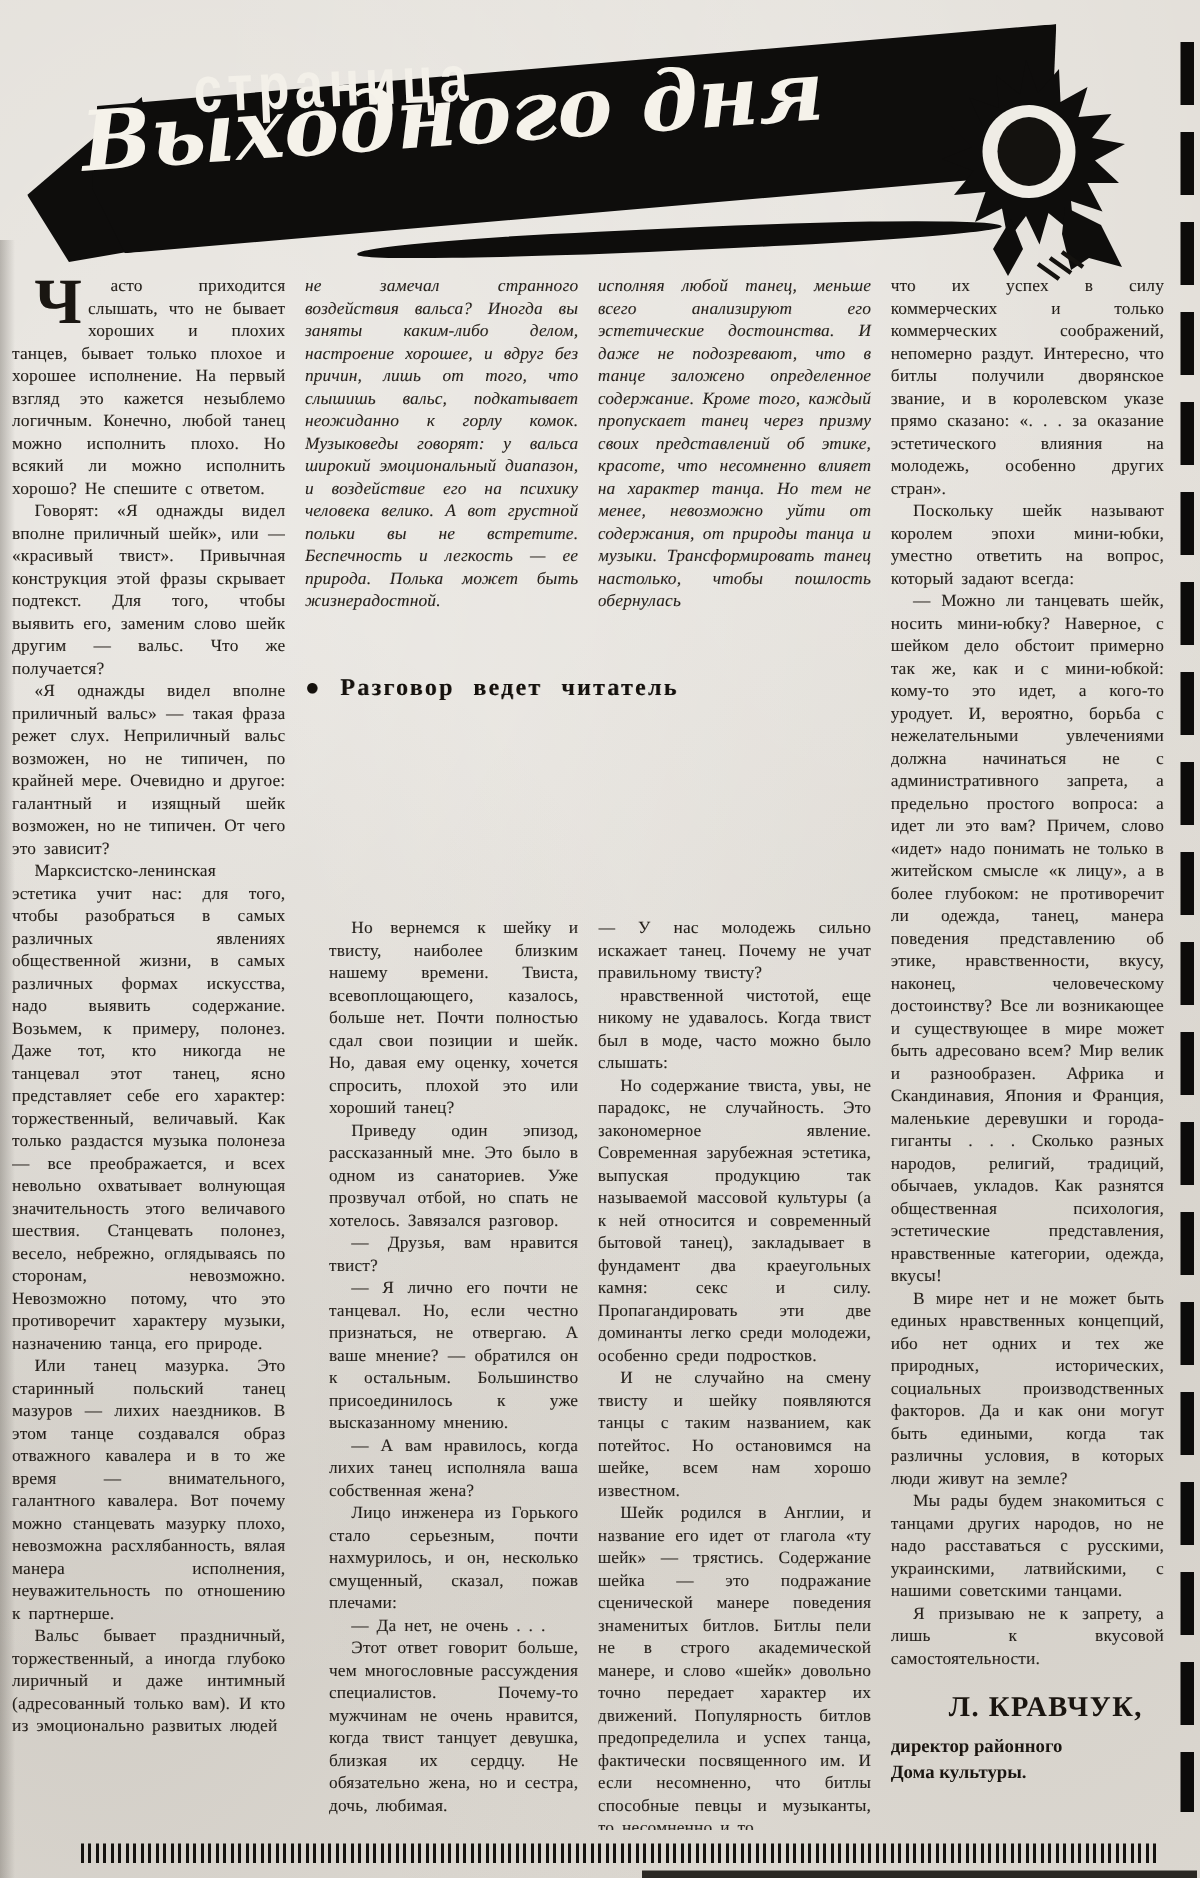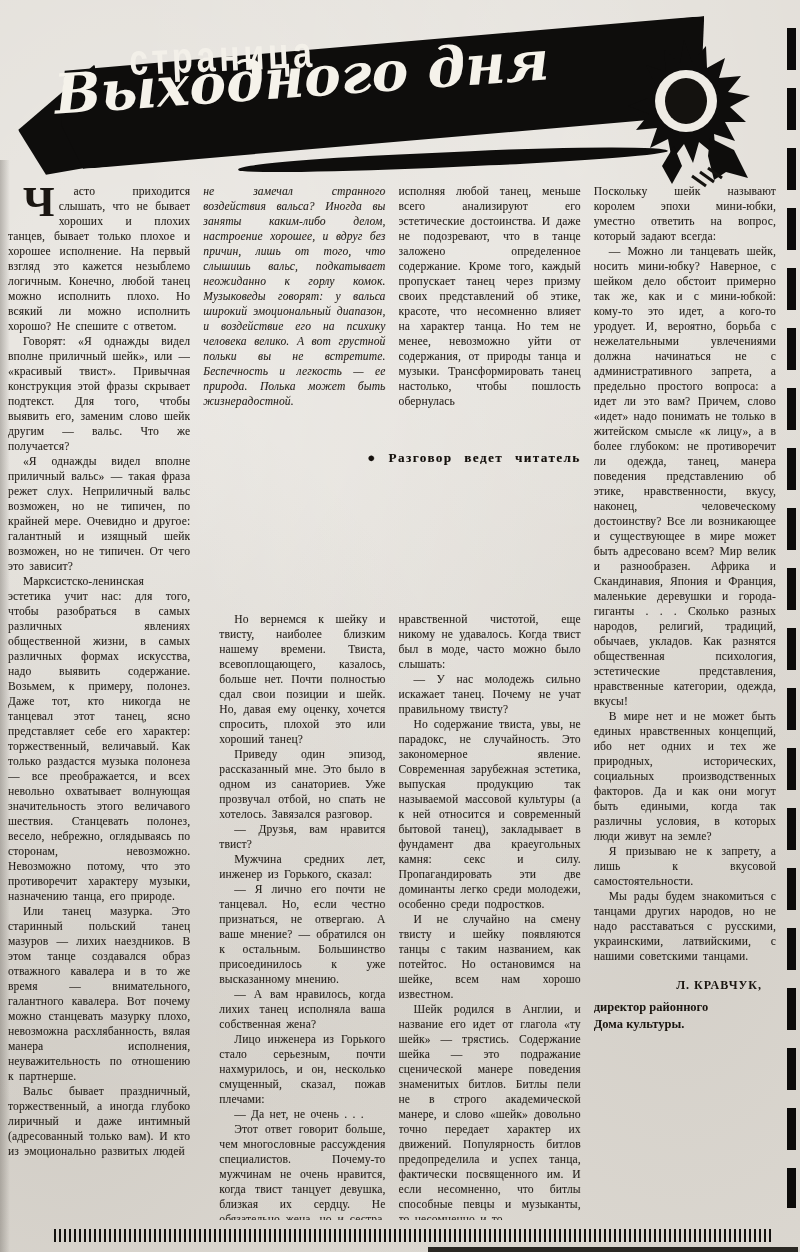--- a/index.html
+++ b/index.html
@@ -43,45 +43,45 @@
     background:repeating-linear-gradient(90deg,#14120f 0 2px, transparent 2px 5px);}
   .bar-bottom{position:absolute;left:428px;right:2px;bottom:0;height:5px;background:#2a2823;
     filter:blur(.4px);}
   
   .content{position:absolute;left:8px;right:24px;top:184px;bottom:32px;
     display:grid;grid-template-columns:repeat(4,1fr);grid-template-rows:256px 172px 1fr;
     column-gap:13px;}
   .cell{overflow:hidden;}
   .c1{grid-row:1/4;grid-column:1;}
   .c2t{grid-row:1;grid-column:2;font-style:italic;}
-  .c3t{grid-row:1;grid-column:3;}
+  .c3t{grid-row:1;grid-column:3;font-style:italic;}
   .hd{grid-row:2;grid-column:2/4;}
   .c2b{grid-row:3;grid-column:2;margin-left:16px;}
   .c3b{grid-row:3;grid-column:3;}
   .c4{grid-row:1/4;grid-column:4;}
   .cell p{margin:0;font-size:11.5px;line-height:15px;text-align:justify;
     text-indent:1.3em;word-spacing:2.2px;letter-spacing:.15px;
     color:#241f1a;text-shadow:.3px .3px 0 rgba(40,34,28,.25);}
   .cont p:first-child{text-indent:0;}
   
   .lead-para .dropcap{float:left;font-size:43px;line-height:32px;font-weight:bold;
     padding:2px 4px 0 0;color:#1a1612;}
   .lead-para{margin:0;font-size:11.5px;line-height:15px;text-align:justify;
     word-spacing:2.2px;letter-spacing:.15px;color:#241f1a;
     text-shadow:.3px .3px 0 rgba(40,34,28,.25);}
   
-  .kicker{margin-top:10px;text-align:right;font-weight:bold;font-size:13px;
+  .kicker{margin-top:10px;text-align:left;font-weight:bold;font-size:16px;
     letter-spacing:1.5px;word-spacing:7px;color:#15110d;
     text-shadow:.4px .4px 0 rgba(20,16,12,.4);}
   .headline{margin-top:10px;text-align:center;font-weight:bold;color:#15110d;
     font-size:41px;line-height:56px;letter-spacing:13px;
     text-shadow:.5px .5px 0 rgba(20,16,12,.35);}
   
   .sig{margin-top:14px;}
-  .sig-name{text-align:right;font-weight:bold;font-size:12px;letter-spacing:1px;
+  .sig-name{text-align:right;font-weight:bold;font-size:19px;letter-spacing:1px;
     padding-right:14px;color:#1a1510;}
   .sig-title{text-align:left;font-weight:bold;font-size:12.5px;line-height:17px;
     color:#1a1510;margin-top:6px;}
 </style>
 </head>
 <body>
 
 <div class="page">
 
   <div class="masthead">
@@ -132,46 +132,46 @@
 
     <div class="cell hd">
       <div class="kicker">● Разговор ведет читатель</div>
     </div>
 
     <div class="cell c2b">
       <div>
           <p>Но вернемся к шейку и твисту, наиболее близким нашему времени. Твиста, всевоплощающего, казалось, больше нет. Почти полностью сдал свои позиции и шейк. Но, давая ему оценку, хочется спросить, плохой это или хороший танец?</p>
           <p>Приведу один эпизод, рассказанный мне. Это было в одном из санаториев. Уже прозвучал отбой, но спать не хотелось. Завязался разговор.</p>
           <p>— Друзья, вам нравится твист?</p>
-          <p>Мужчина средних лет, инженер из Горького, сказал:</p>
           <p>— Я лично его почти не танцевал. Но, если честно признаться, не отвергаю. А ваше мнение? — обратился он к остальным. Большинство присоединилось к уже высказанному мнению.</p>
           <p>— А вам нравилось, когда лихих танец исполняла ваша собственная жена?</p>
           <p>Лицо инженера из Горького стало серьезным, почти нахмурилось, и он, несколько смущенный, сказал, пожав плечами:</p>
           <p>— Да нет, не очень . . .</p>
           <p>Этот ответ говорит больше, чем многословные рассуждения специалистов. Почему-то мужчинам не очень нравится, когда твист танцует девушка, близкая их сердцу. Не обязательно жена, но и сестра, дочь, любимая.</p>
         </div>
     </div>
 
     <div class="cell c3b cont">
       <div>
+          <p>— У нас молодежь сильно искажает танец. Почему не учат правильному твисту?</p>
           <p>нравственной чистотой, еще никому не удавалось. Когда твист был в моде, часто можно было слышать:</p>
-          <p>— У нас молодежь сильно искажает танец. Почему не учат правильному твисту?</p>
           <p>Но содержание твиста, увы, не парадокс, не случайность. Это закономерное явление. Современная зарубежная эстетика, выпуская продукцию так называемой массовой культуры (а к ней относится и современный бытовой танец), закладывает в фундамент два краеугольных камня: секс и силу. Пропагандировать эти две доминанты легко среди молодежи, особенно среди подростков.</p>
           <p>И не случайно на смену твисту и шейку появляются танцы с таким названием, как потейтос. Но остановимся на шейке, всем нам хорошо известном.</p>
           <p>Шейк родился в Англии, и название его идет от глагола «ту шейк» — трястись. Содержание шейка — это подражание сценической манере поведения знаменитых битлов. Битлы пели не в строго академической манере, и слово «шейк» довольно точно передает характер их движений. Популярность битлов предопределила и успех танца, фактически посвященного им. И если несомненно, что битлы способные певцы и музыканты, то несомненно и то,</p>
         </div>
     </div>
 
     <div class="cell c4 cont">
       <div>
+          <p>что их успех в силу коммерческих и только коммерческих соображений, непомерно раздут. Интересно, что битлы получили дворянское звание, и в королевском указе прямо сказано: «. . . за оказание эстетического влияния на молодежь, особенно других стран».</p>
           <p>Поскольку шейк называют королем эпохи мини-юбки, уместно ответить на вопрос, который задают всегда:</p>
           <p>— Можно ли танцевать шейк, носить мини-юбку? Наверное, с шейком дело обстоит примерно так же, как и с мини-юбкой: кому-то это идет, а кого-то уродует. И, вероятно, борьба с нежелательными увлечениями должна начинаться не с административного запрета, а предельно простого вопроса: а идет ли это вам? Причем, слово «идет» надо понимать не только в житейском смысле «к лицу», а в более глубоком: не противоречит ли одежда, танец, манера поведения представлению об этике, нравственности, вкусу, наконец, человеческому достоинству? Все ли возникающее и существующее в мире может быть адресовано всем? Мир велик и разнообразен. Африка и Скандинавия, Япония и Франция, маленькие деревушки и города-гиганты . . . Сколько разных народов, религий, традиций, обычаев, укладов. Как разнятся общественная психология, эстетические представления, нравственные категории, одежда, вкусы!</p>
           <p>В мире нет и не может быть единых нравственных концепций, ибо нет одних и тех же природных, исторических, социальных производственных факторов. Да и как они могут быть едиными, когда так различны условия, в которых люди живут на земле?</p>
+          <p>Мы рады будем знакомиться с танцами других народов, но не надо расставаться с русскими, украинскими, латвийскими, с нашими советскими танцами.</p>
           <p>Я призываю не к запрету, а лишь к вкусовой самостоятельности.</p>
-          <p>Мы рады будем знакомиться с танцами других народов, но не надо расставаться с русскими, украинскими, латвийскими, с нашими советскими танцами.</p>
         </div>
       <div class="sig">
         <div class="sig-name">Л. КРАВЧУК,</div>
         <div class="sig-title">
           <div>директор районного</div>
           <div>Дома культуры.</div>
         </div>
       </div>
     </div>
 

